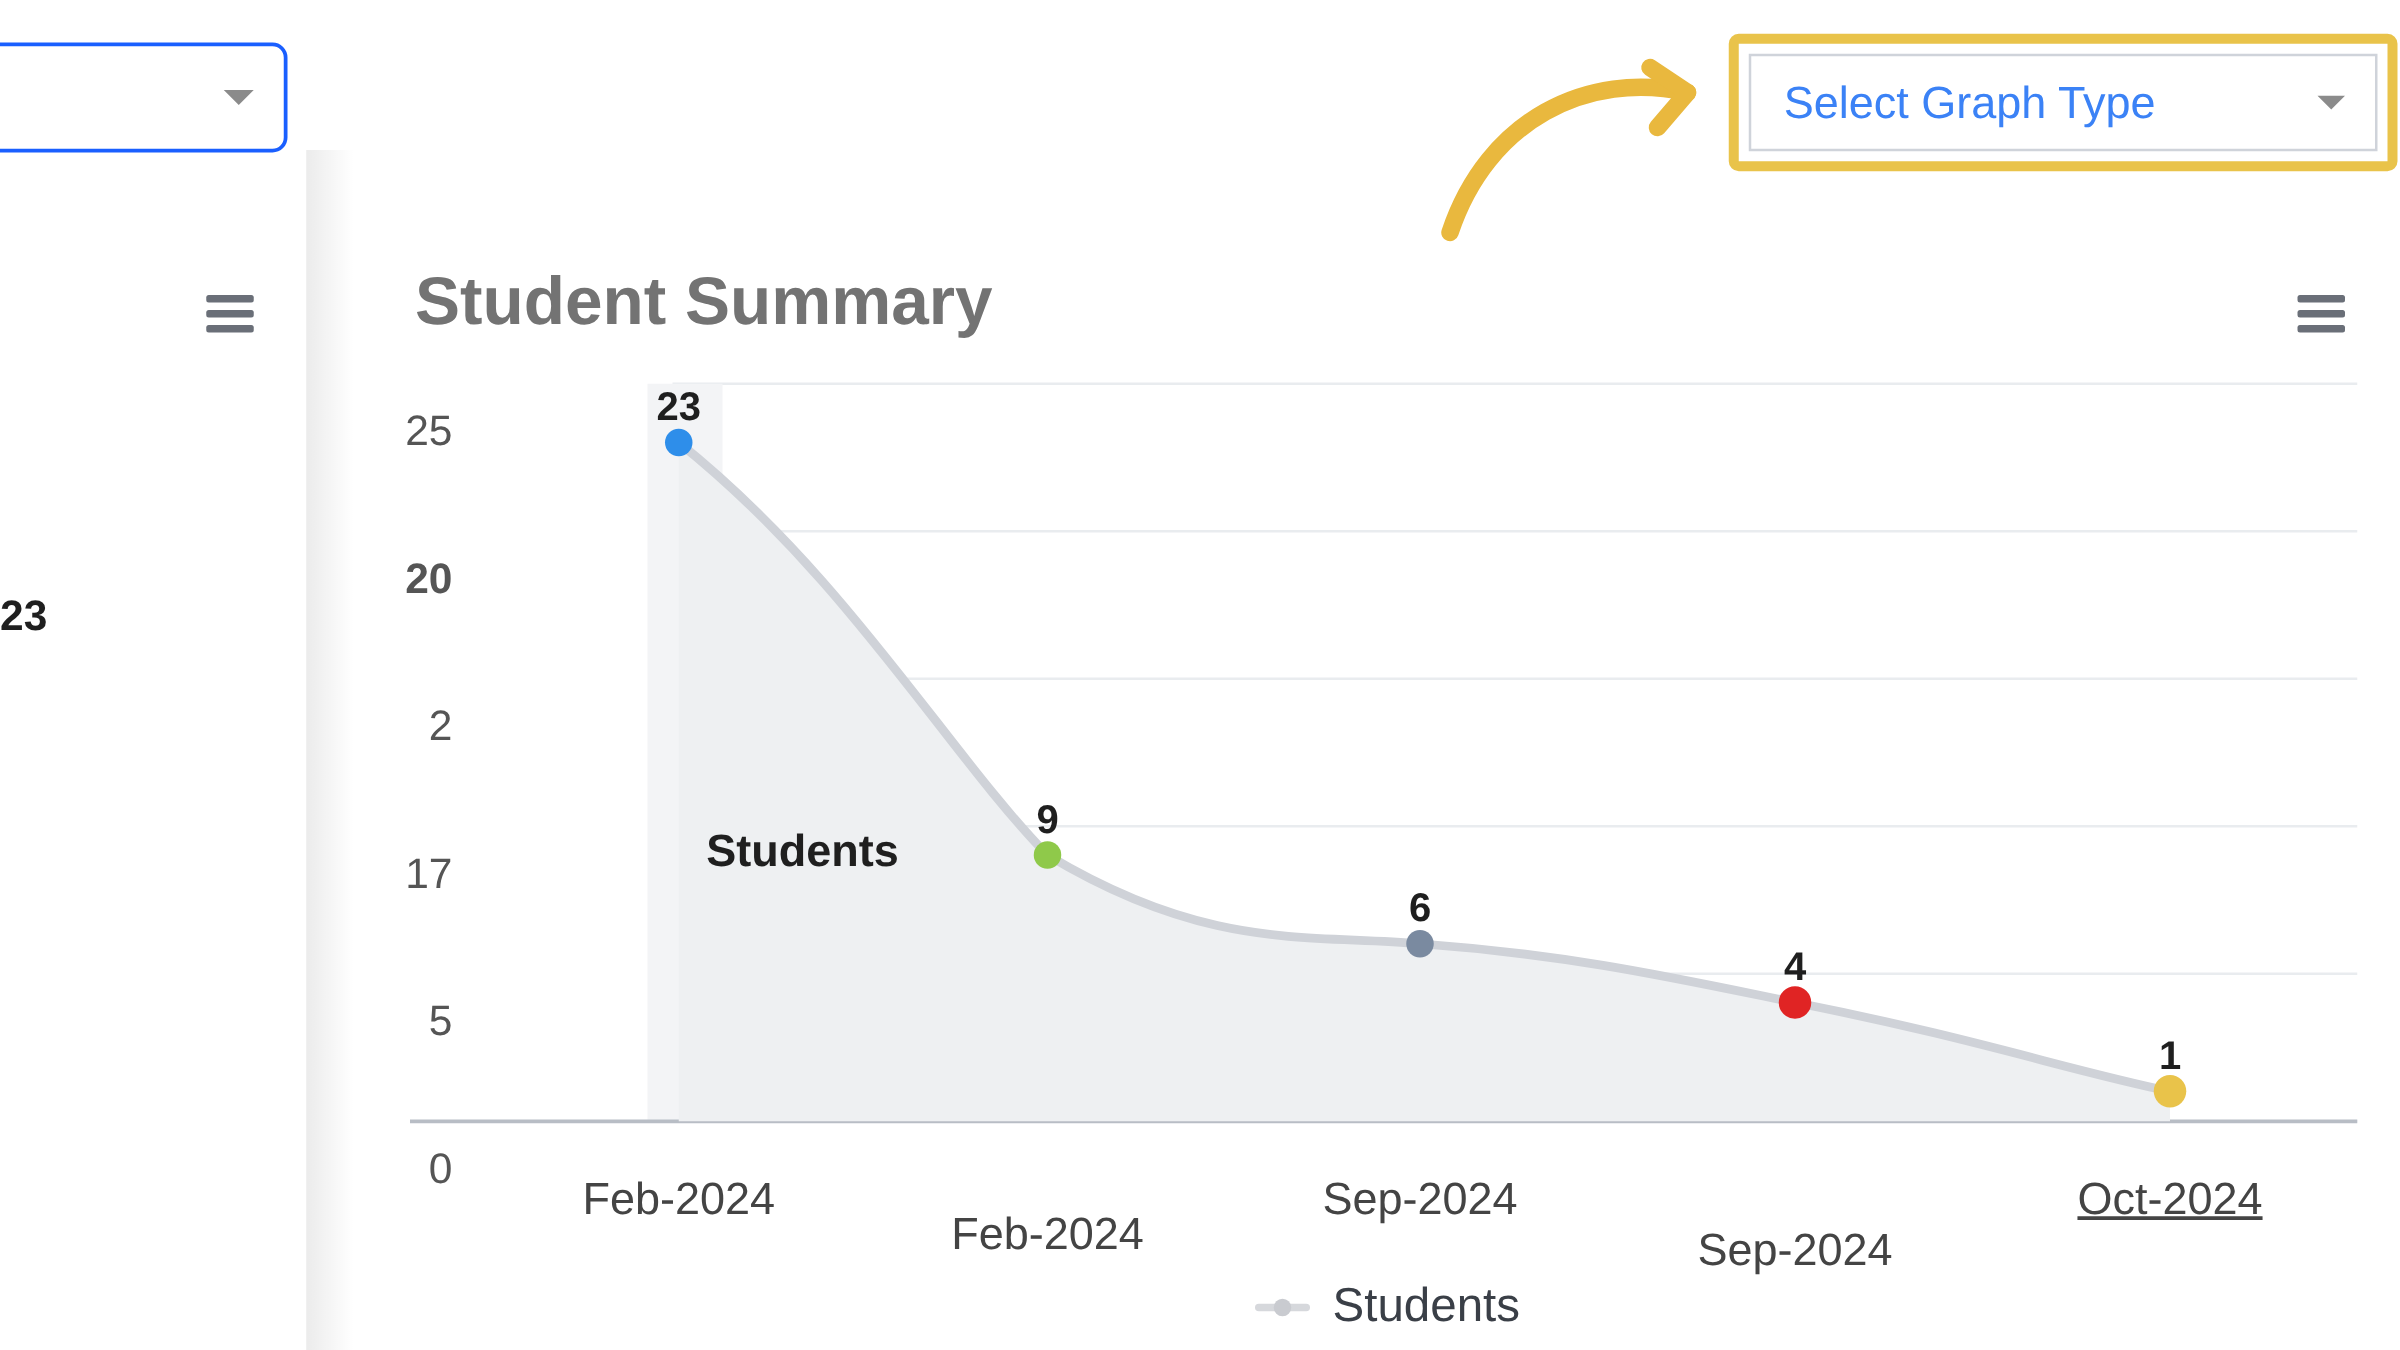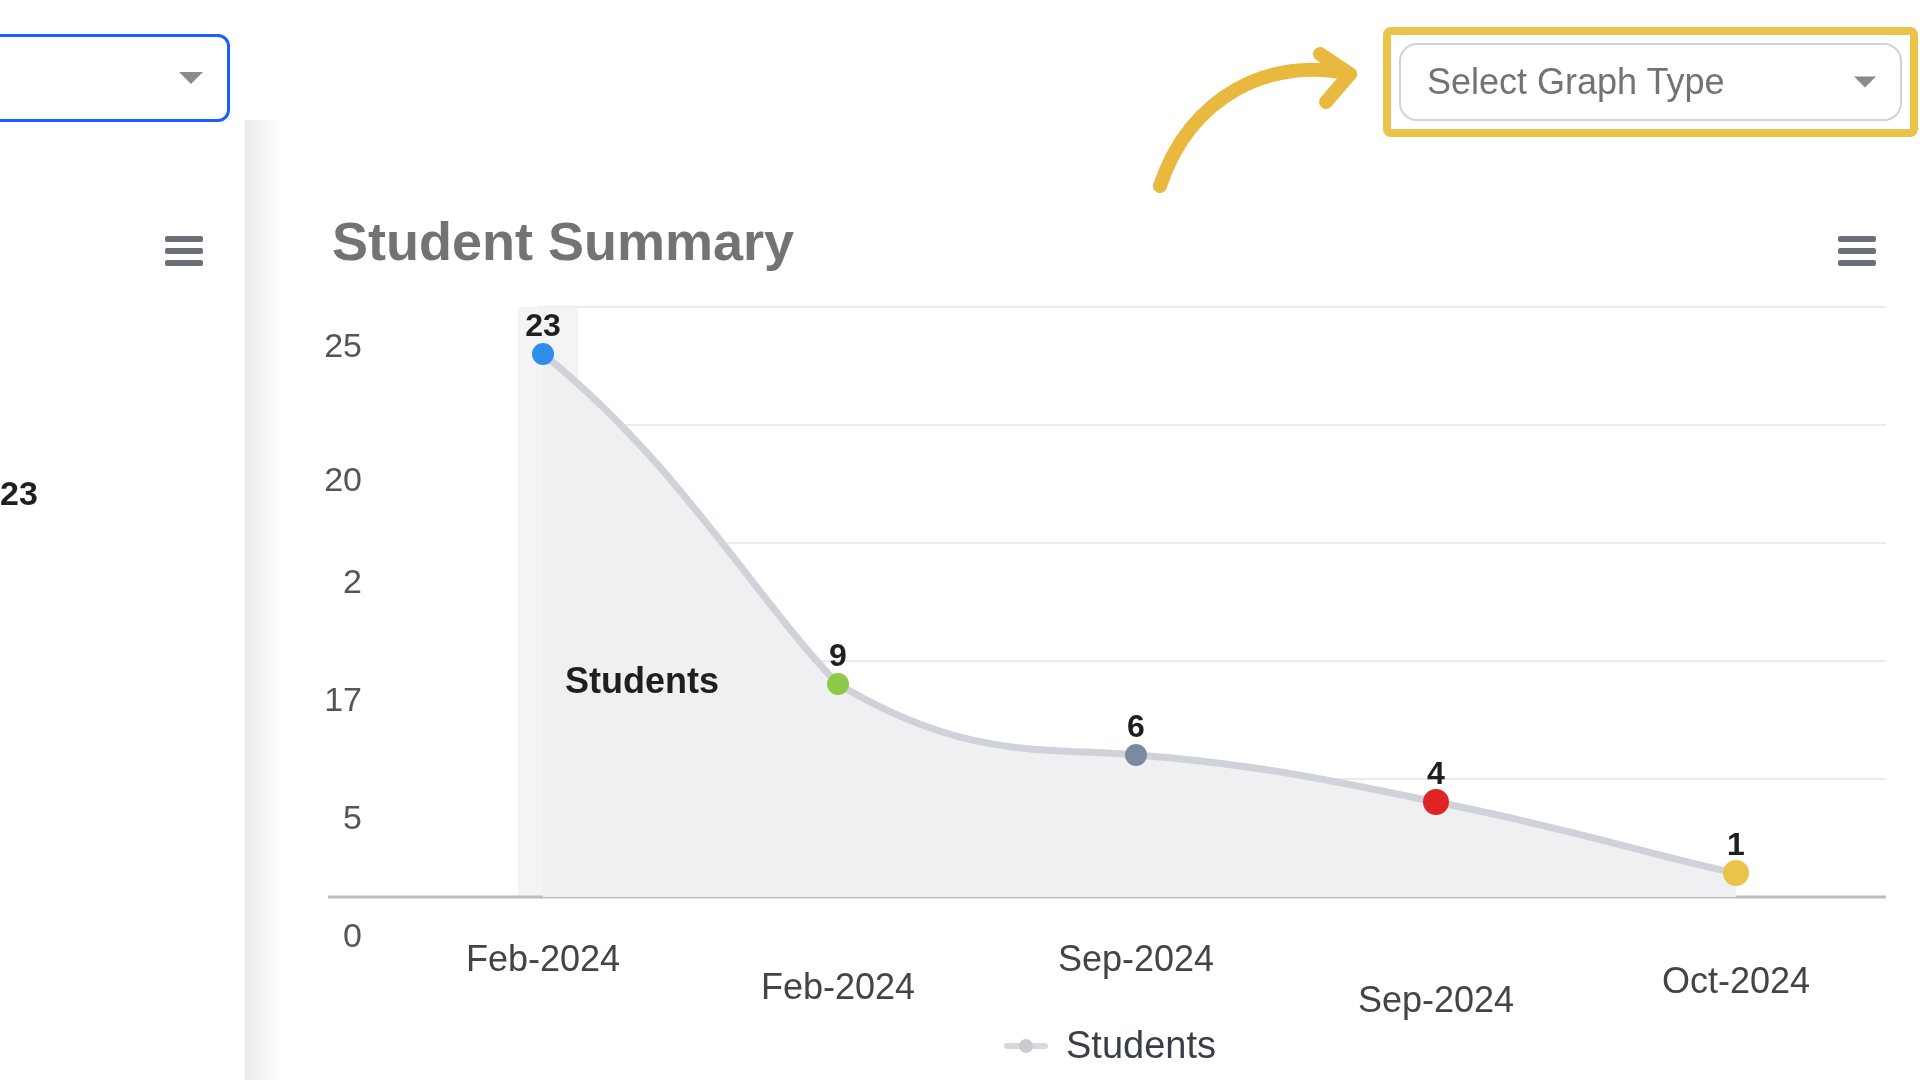--- a/index.html
+++ b/index.html
@@ -33,24 +33,24 @@
     left:1383px; top:27px;
     width:535px; height:110px;
     border:8px solid #e9c34a;
     border-radius:8px;
     display:flex; align-items:center; justify-content:center;
     padding:8px;
   }
   .select-right {
     width:100%; height:100%;
     border:2px solid #cfd3da;
-    border-radius:18px;
+    border-radius:0;
     display:flex; align-items:center;
     padding:0 26px;
-    color:#737373;
+    color:#3b82f6;
     font-size:36px;
     background:#fff;
     position:relative;
   }
   .select-right .caret {
     position:absolute; right:24px; top:50%; transform:translateY(-50%);
     width:0;height:0;border-left:11px solid transparent;border-right:11px solid transparent;border-top:11px solid #8b8b8b;
   }
 
   
@@ -130,21 +130,21 @@
     <span></span>
 </div>
 
 <div class="stray-num">23</div>
 
 <div class="chart-title">Student Summary</div>
 
 <div class="chart-area">
 
   <div class="y-tick" style="left:282px; top:290px;">25</div>
-  <div class="y-tick" style="left:282px; top:424px;">20</div>
+  <div class="y-tick" style="left:282px; top:408px;font-weight:bold;">20</div>
   <div class="y-tick" style="left:282px; top:526px;">2</div>
   <div class="y-tick" style="left:282px; top:644px;">17</div>
   <div class="y-tick" style="left:282px; top:762px;">5</div>
   <div class="y-tick" style="left:282px; top:880px;">0</div>
 
   <svg class="plot" viewBox="0 0 1558 610">
 
     <g stroke="#e9ecef" stroke-width="2">
       <line x1="210" y1="595" x2="1558" y2="595"></line>
       <line x1="210" y1="477" x2="1558" y2="477"></line>
@@ -174,21 +174,21 @@
   <div class="pt-label" style="left:1136px; top:745px;">6</div>
   <div class="pt-label" style="left:1436px; top:792px;">4</div>
   <div class="pt-label" style="left:1736px; top:863px;">1</div>
 
   <div class="inline-ann" style="left:565px; top:660px;">Students</div>
 
   <div class="x-tick" style="left:543px; top:938px;">Feb-2024</div>
   <div class="x-tick" style="left:838px; top:938px;margin-top:28px;">Feb-2024</div>
   <div class="x-tick" style="left:1136px; top:938px;">Sep-2024</div>
   <div class="x-tick" style="left:1436px; top:958px;margin-top:21px;">Sep-2024</div>
-  <div class="x-tick" style="left:1736px; top:960px;">Oct-2024</div>
+  <div class="x-tick" style="left:1736px; top:938px;text-decoration:underline;">Oct-2024</div>
 
   <div class="legend" style="left:1110px;">
     <span class="legend-swatch">
       <span class="line">
           <span class="dot"></span>
         </span>
     </span>
     <span>Students</span>
   </div>
 

